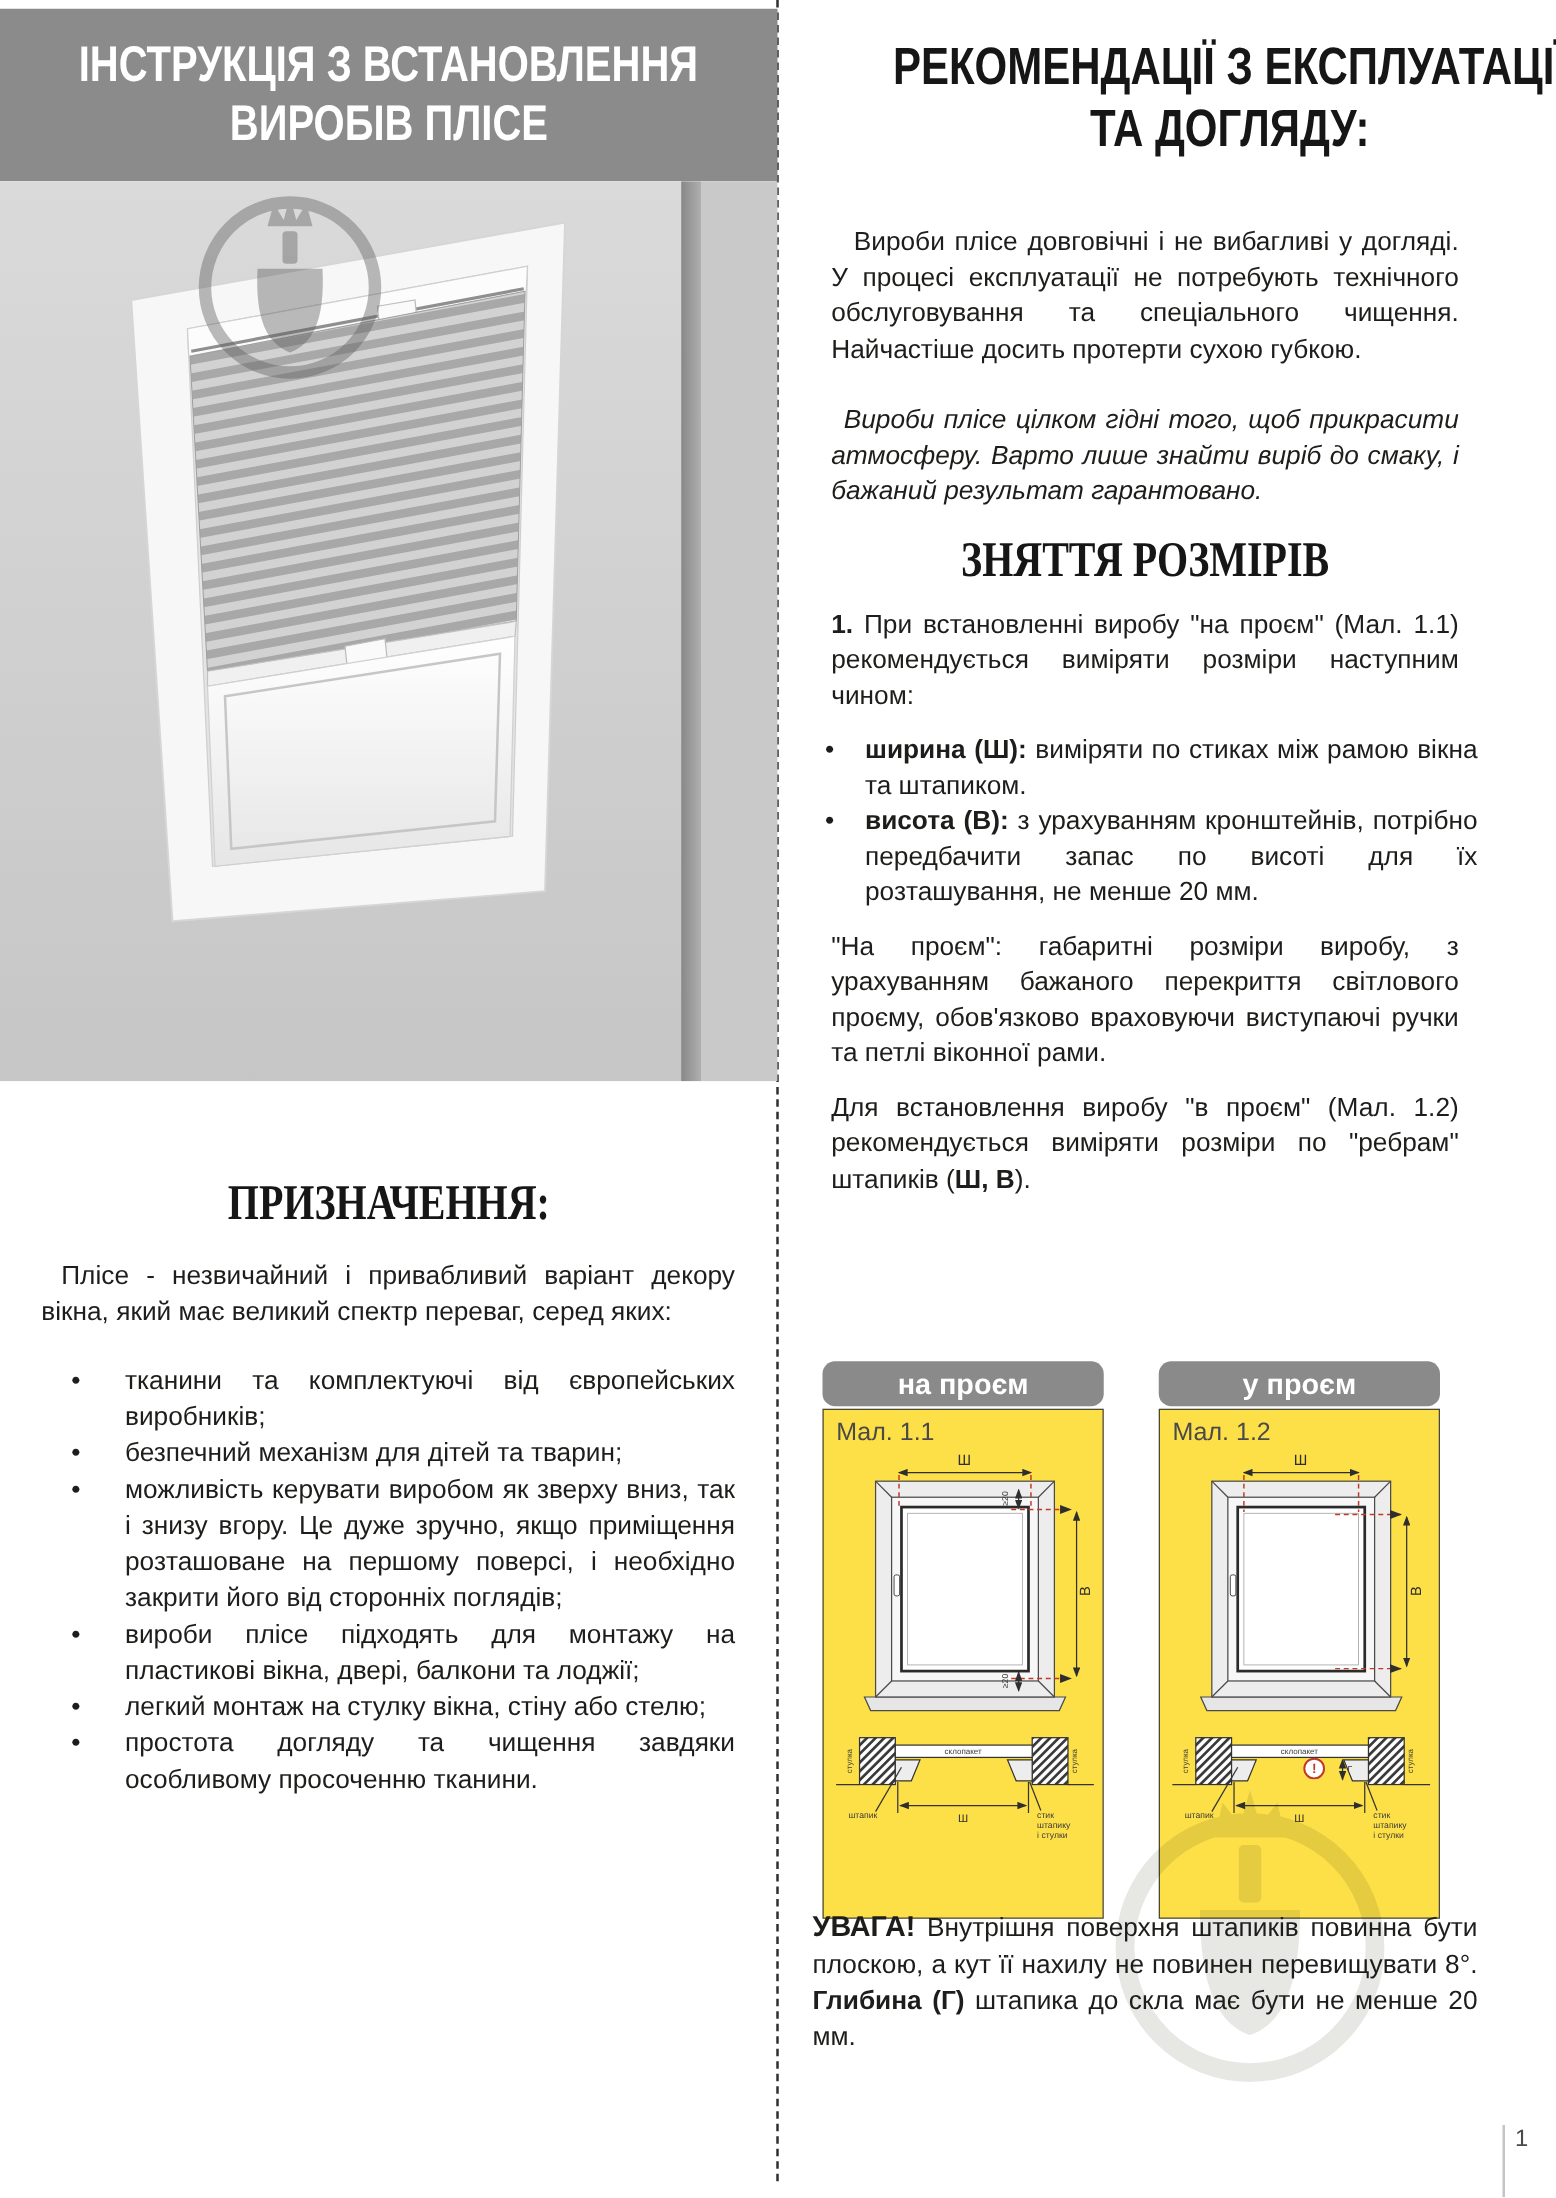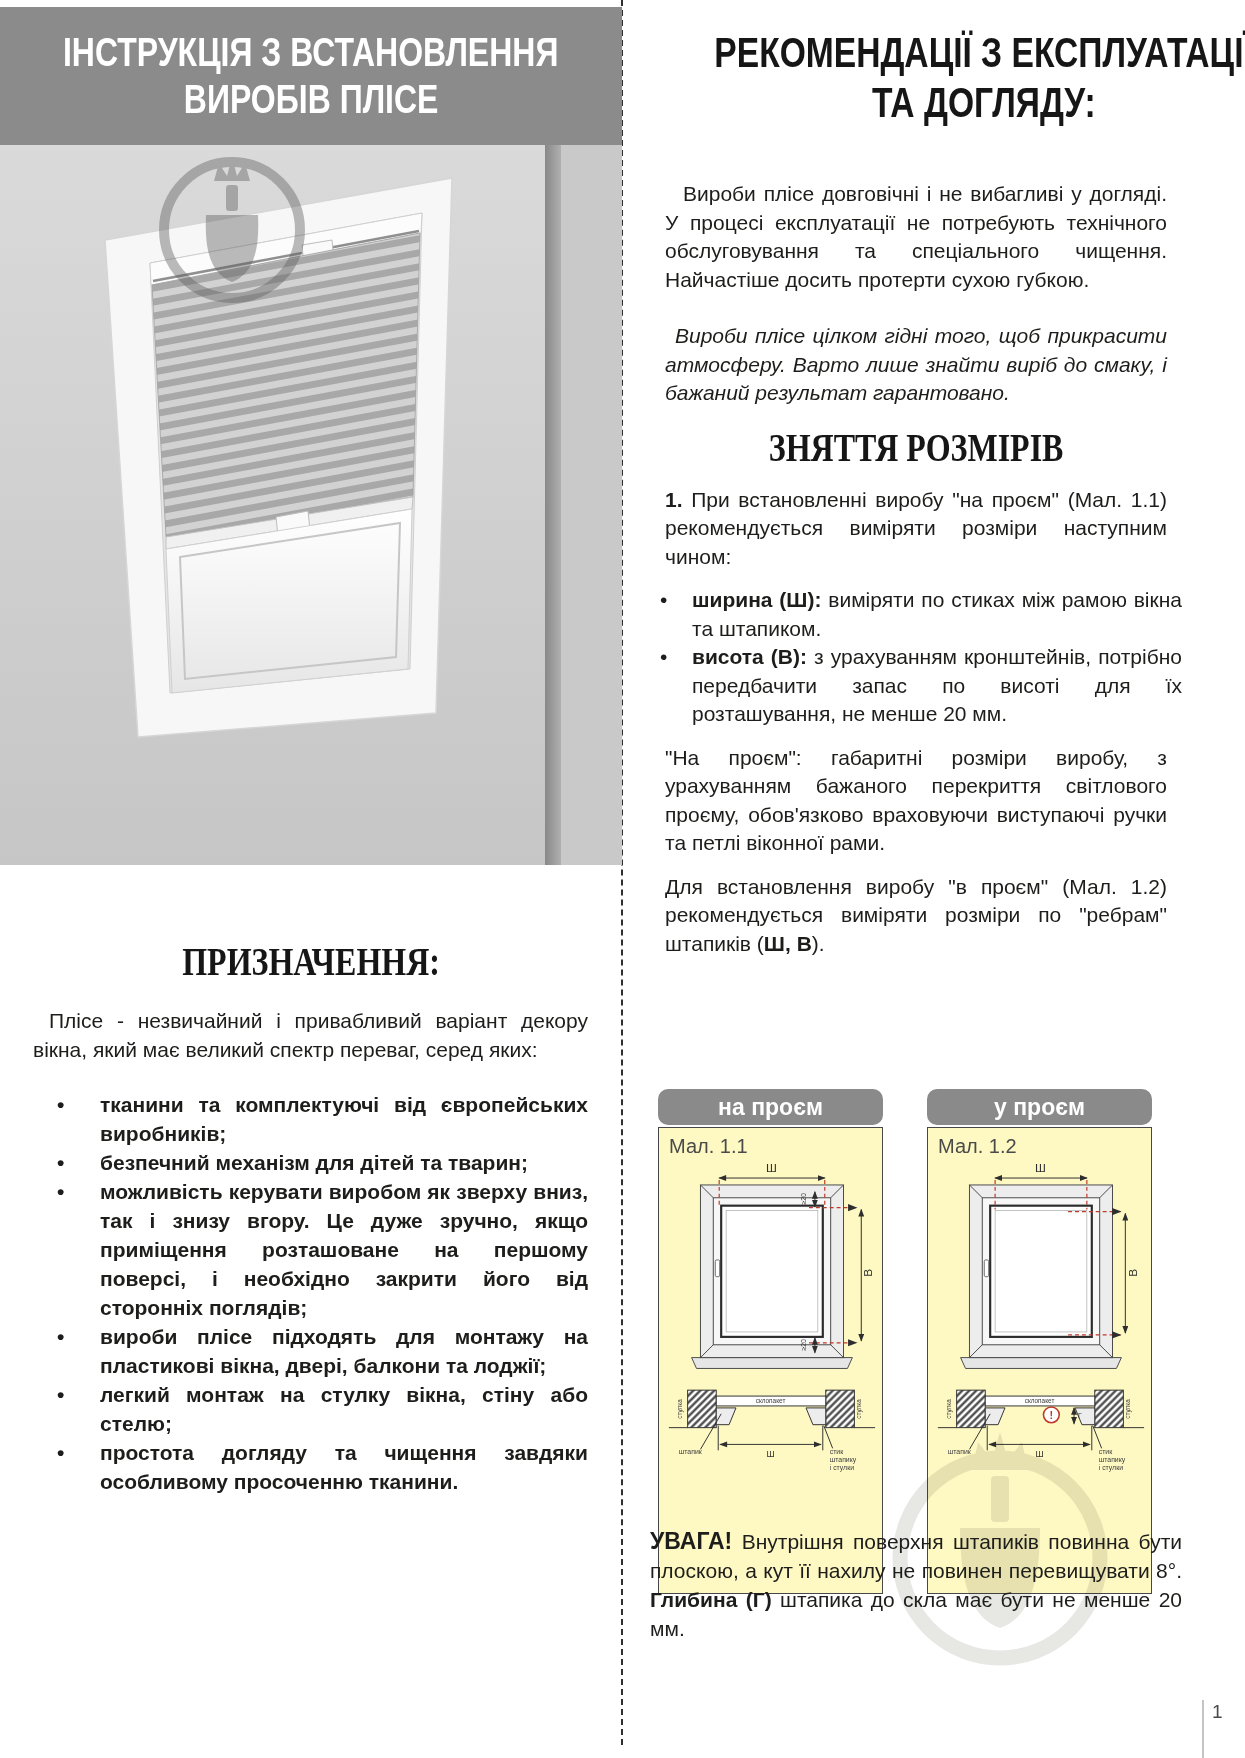--- a/index.html
+++ b/index.html
@@ -23,38 +23,38 @@
   
   .flow{text-align:justify;font-size:21px;line-height:28.5px;}
   .flow p{margin:15px;}
   .b{font-weight:bold;}
   .it{font-style:italic;}
 
   .left-purpose{position:absolute;left:0;top:938px;width:622px;}
   .left-purpose .txt{margin:20px 34px 0 33px;text-align:justify;font-size:21px;line-height:29px;}
   .left-purpose .txt p{margin:0;text-indent:16px;}
   ul.blist{list-style:none;margin:26px 34px 0 33px;padding:0;text-align:justify;font-size:21px;line-height:29px;}
-  ul.blist li{position:relative;padding-left:67px;margin:0;font-weight:bold;}
+  ul.blist li{position:relative;padding-left:67px;margin:0;}
   ul.blist li::before{content:"\2022";position:absolute;left:24px;top:0;}
 
   .col-r{position:absolute;left:650px;top:165px;width:532px;}
   .col-r p.ind1{text-indent:18px;}
   .col-r p.ind2{text-indent:10px;}
   .col-r p.gap{margin-top:28px;}
   .col-r .h2sec{margin-top:16px;}
   .col-r p.step{margin-top:14px;}
   ul.rlist{list-style:none;margin:0;padding:0;}
   ul.rlist li{position:relative;padding-left:42px;}
   ul.rlist li::before{content:"\2022";position:absolute;left:10px;top:0;}
 
   
   .figbox{position:absolute;top:1089px;width:225px;}
   .fighead{height:36px;background:#8a8a8a;color:#ffffff;font-weight:bold;font-size:23px;
            display:flex;align-items:center;justify-content:center;border-radius:10px;}
-  .figbody{margin-top:2px;border:1.5px solid #474747;background:#fef9c3;height:467px;box-sizing:border-box;}
+  .figbody{margin-top:2px;border:1.5px solid #474747;background:#fde047;height:408px;box-sizing:border-box;}
   .figcap{font-size:20px;color:#4a4a4a;padding:7px 0 0 10px;height:24px;}
   svg.fig-svg{display:block;width:220px;height:338px;margin:0 auto;}
   svg text{font-family:"Liberation Sans",sans-serif;}
   .t12{font-size:12px;fill:#2e2e2e;}
   .t9{font-size:9px;fill:#2e2e2e;}
   .t7{font-size:7px;fill:#3c3c3c;}
   .t65{font-size:6.5px;fill:#3c3c3c;}
   .t10b{font-size:11px;font-weight:bold;}
   .rdash{stroke:#c0392b;stroke-width:1.2;stroke-dasharray:4 3;fill:none;}
 

